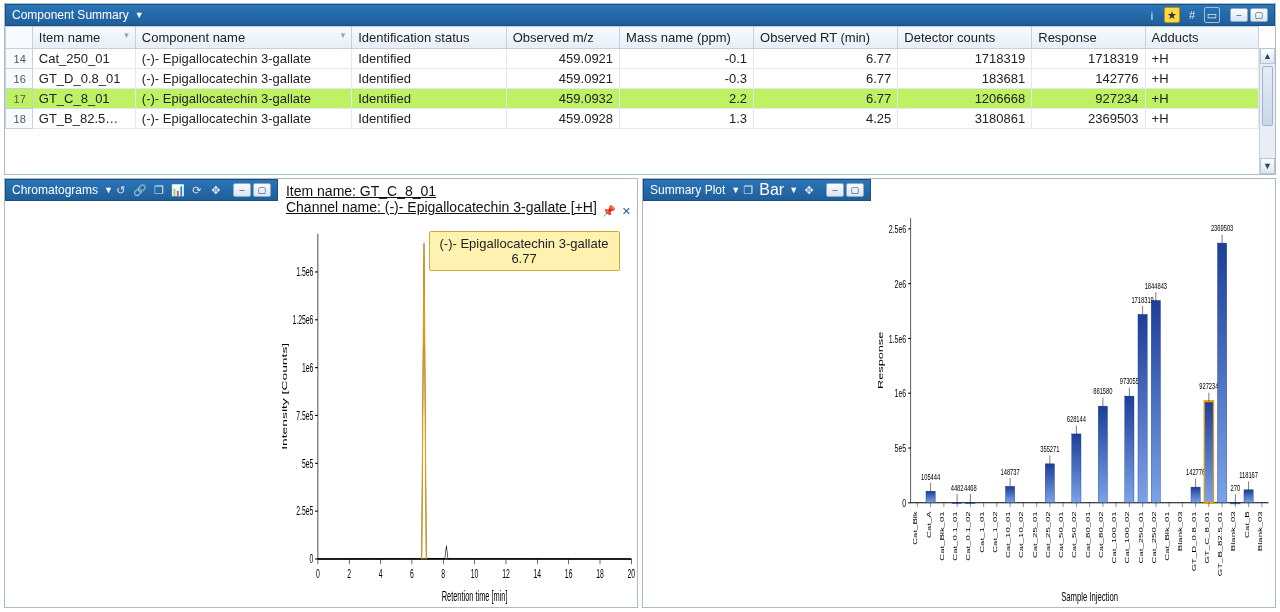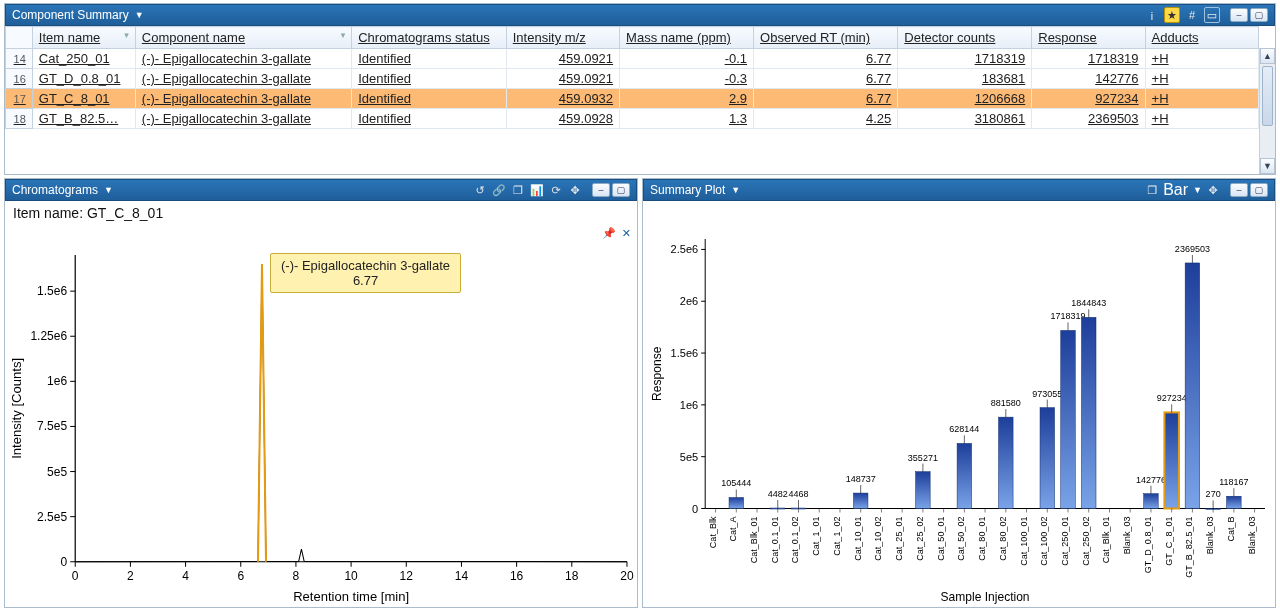--- a/index.html
+++ b/index.html
@@ -9,41 +9,41 @@
   .pane-header .tri { font-size: 9px; margin-left: 2px; }
   .pane-header .tools { display: flex; align-items: center; gap: 4px; }
   .tool-ic { width: 16px; height: 16px; display: flex; align-items: center; justify-content: center; border-radius: 2px; color: #e8e8e8; font-size: 11px; cursor: pointer; }
   .tool-ic.active { background: #ffd84a; color: #333; border: 1px solid #b79300; }
   .tool-ic.box { border: 1px solid #9fc1e0; }
   .window-controls { display:flex; gap:2px; margin-left:6px; }
   .win-btn { width:18px; height:14px; background: linear-gradient(#fafcff,#d8e6f4); border:1px solid #8daac5; border-radius:2px; display:flex; align-items:center; justify-content:center; font-size:9px; color:#335; cursor:pointer; }
 
   
   #top-pane { position:absolute; left:4px; top:3px; right:4px; height:172px; border:1px solid #aabccc; background:#fff; }
-  .grid { position:absolute; top:22px; left:0; right:0; bottom:0; overflow:hidden;text-decoration:underline; }
+  .grid { position:absolute; top:22px; left:0; right:0; bottom:0; overflow:hidden; }
   .grid table { width: calc(100% - 16px); border-collapse: collapse; font-size: 13px; table-layout: fixed; }
   .grid th { background: linear-gradient(#f7fbff,#e6eef7); border: 1px solid #c4d2e0; padding: 3px 6px; font-weight: normal; text-align: left; color:#222; white-space:nowrap; overflow:hidden; }
   .grid th .filter-ic { float:right; color:#8aa; font-size:9px; }
   .grid td { border: 1px solid #e2e8ef; padding: 2px 6px; white-space:nowrap; overflow:hidden; text-overflow:ellipsis; }
   .grid td.num { text-align: right; padding-left: 18px; }
   .grid .rn { width:22px; text-align:right; background:#f7fbff; border:1px solid #c4d2e0; color:#555; font-size:11px; }
-  .grid tr.selected td { background:#fdba74; }
+  .grid tr.selected td { background:#bef264; }
   .vscroll { position:absolute; top:22px; right:0; bottom:0; width:16px; background:#e9eef4; border-left:1px solid #c4d2e0; }
   .vscroll .up, .vscroll .dn { height:16px; background:linear-gradient(#fbfdff,#dce6f1); border:1px solid #b6c4d4; display:flex; align-items:center; justify-content:center; font-size:9px; color:#345; cursor:pointer; }
   .vscroll .dn { position:absolute; bottom:0; left:0; right:0; }
   .vscroll .thumb { position:absolute; left:2px; right:2px; top:18px; height:60px; background:linear-gradient(#e5edf6,#c8d7e8); border:1px solid #9eb4cc; border-radius:2px; }
 
   
   #bottom { position:absolute; left:4px; right:4px; top:178px; bottom:4px; display:flex; gap:4px; }
-  .subpane { flex:1; position:relative; border:1px solid #aabccc; background:#fff; display:flex; flex-direction:column; min-width:0; }
+  .subpane { flex:1; position:relative; border:1px solid #aabccc; background:#fff; display:flex; flex-direction:row; min-width:0; }
   .sub-tools { margin-left:auto; display:flex; gap:3px; align-items:center; }
   .sub-body { flex:1; position:relative; overflow:hidden; }
 
   
-  .chrom-meta { padding:4px 8px 0 8px; font-size:14px; color:#111; }
+  .chrom-meta { padding:4px 8px 0 8px; font-size:14px; color:#111;text-decoration:underline; }
   .pin-ic { position:absolute; top:26px; right:6px; font-size:11px; color:#2a75b8; display:flex; gap:6px; }
   .chrom-plot { position:absolute; left:0; right:0; top:44px; bottom:0; }
 
   .peak-label { position:absolute; background:#fff2b0; border:1px solid #c8ad3a; padding:4px 10px; font-size:13px; text-align:center; border-radius:2px; white-space:nowrap; }
 
   
   .sum-header2 { display:flex; justify-content:space-between; font-size:11px; padding:4px 8px; color:#222; border-bottom:1px solid #e3e9f0; }
   .bar-plot { position:absolute; left:0; right:0; top:24px; bottom:0; }
 
   svg text { font-family: "Segoe UI", Arial, sans-serif; }
@@ -80,22 +80,22 @@
           <col style="width:140px">
           <col style="width:130px">
         <col style="width:110px">
           <col style="width:110px">
       </colgroup>
       <thead>
           <tr id="grid-head">
             <th class="rn"></th>
             <th>Item name<span class="filter-ic">▾</span></th>
             <th>Component name<span class="filter-ic">▾</span></th>
-            <th>Chromatograms status</th>
-            <th>Intensity m/z</th>
+            <th>Identification status</th>
+            <th>Observed m/z</th>
             <th>Mass name (ppm)</th>
             <th>Observed RT (min)</th>
             <th>Detector counts</th>
             <th>Response</th>
             <th>Adducts</th>
           </tr>
         </thead>
       <tbody id="grid-body">
           <tr>
             <td class="rn">14</td>
@@ -120,21 +120,21 @@
             <td class="num">183681</td>
             <td class="num">142776</td>
             <td>+H</td>
           </tr>
           <tr class="selected">
             <td class="rn">17</td>
             <td>GT_C_8_01</td>
             <td>(-)- Epigallocatechin 3-gallate</td>
             <td>Identified</td>
             <td class="num">459.0932</td>
-            <td class="num">2.9</td>
+            <td class="num">2.2</td>
             <td class="num">6.77</td>
             <td class="num">1206668</td>
             <td class="num">927234</td>
             <td>+H</td>
           </tr>
           <tr>
             <td class="rn">18</td>
             <td>GT_B_82.5…</td>
             <td>(-)- Epigallocatechin 3-gallate</td>
             <td>Identified</td>
@@ -172,20 +172,21 @@
         <div class="tool-ic">✥</div>
         <div class="window-controls">
           <div class="win-btn">–</div>
           <div class="win-btn">▢</div>
         </div>
       </div>
     </div>
     <div class="sub-body">
       <div class="chrom-meta">
         <div>Item name: GT_C_8_01</div>
+        <div>Channel name: (-)- Epigallocatechin 3-gallate [+H]</div>
       </div>
       <div class="pin-ic">
         <span>📌</span>
         <span style="color:#1a5fa0">✕</span>
       </div>
       <div class="chrom-plot">
         <svg id="chrom-svg" width="100%" height="100%" viewBox="0 0 630 360" preserveAspectRatio="none">
             <line x1="70" y1="10" x2="70" y2="315" stroke="#000" stroke-width="1.2"></line>
             <line x1="70" y1="315" x2="620" y2="315" stroke="#000" stroke-width="1.2"></line>
             <line x1="65" y1="315" x2="70" y2="315" stroke="#000"></line>

